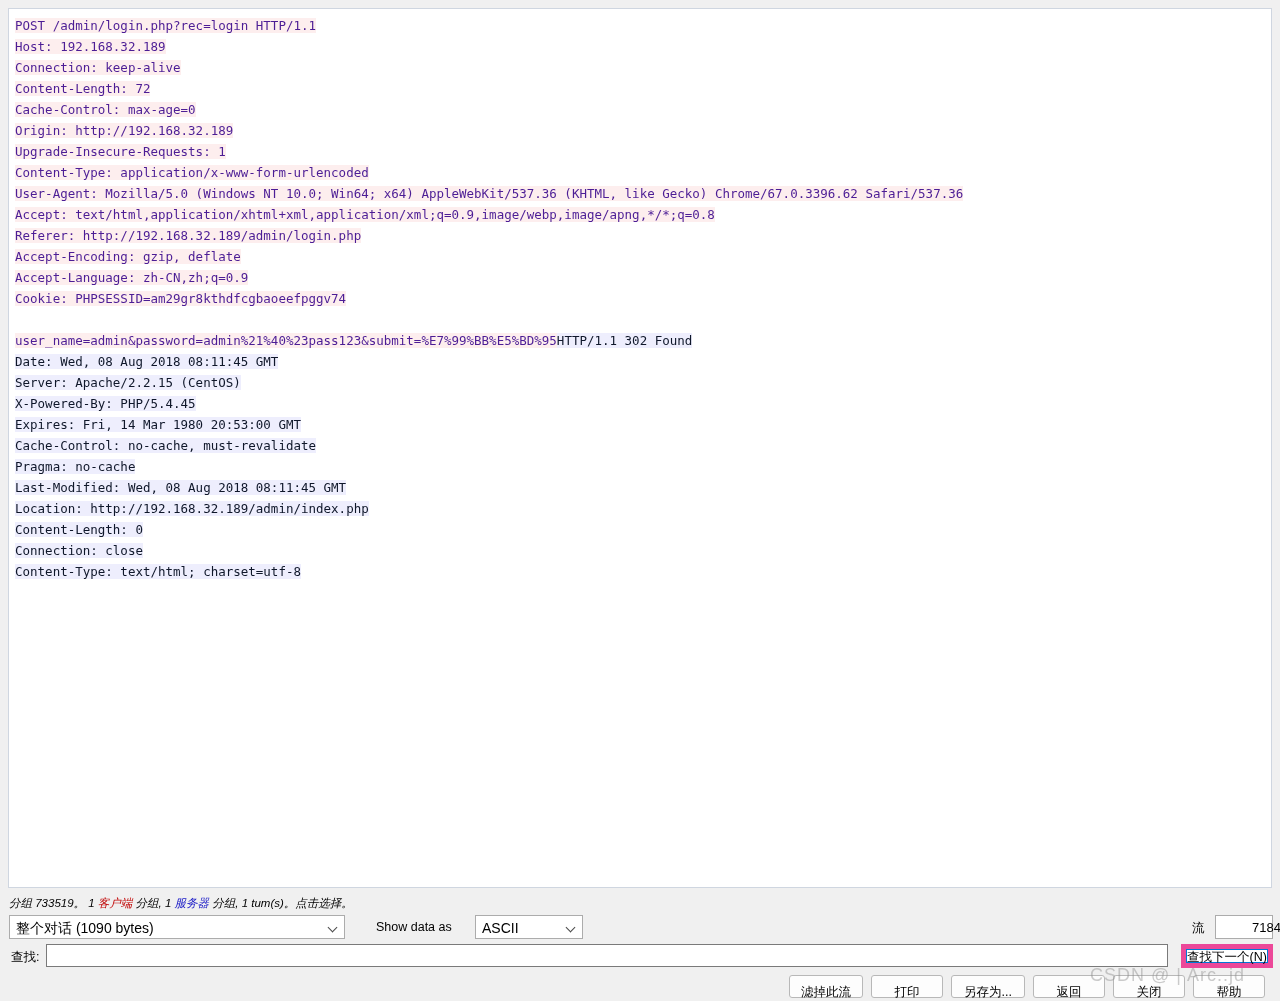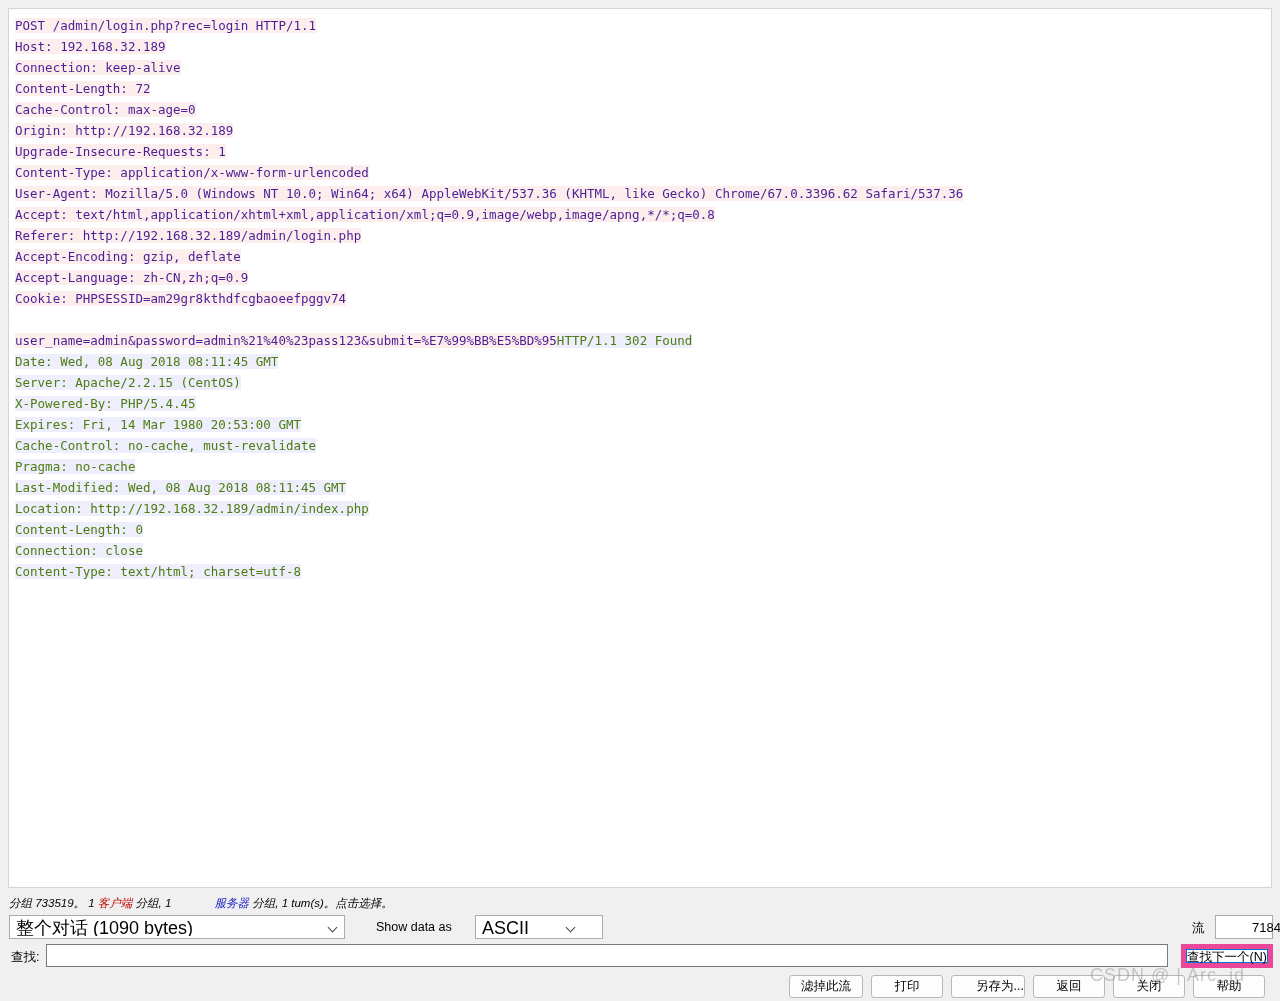--- a/index.html
+++ b/index.html
@@ -42,48 +42,48 @@
     white-space: pre;
   }
   .seg {
     white-space: pre;
   }
   .req {
     color: #4c1d95;
     background: #fdeeee;
   }
   .resp {
-    color: #4d7c0f;
+    color: #0f172a;
     background: #eeeefd;
   }
   .blank {
     height: 21px;
   }
 
   
   #status-line {
     position: absolute;
     left: 9px;
     top: 896px;
     font-family: "Liberation Sans", sans-serif;
     font-size: 11.5px;
     font-style: italic;
     color: #000;
     white-space: pre;
   }
   #status-line .client { color: #c00000; }
-  #status-line .server { color: #2020c8; margin-left: 40px; }
+  #status-line .server { color: #2020c8; }
   select.combo {
     -webkit-appearance: none;
     -moz-appearance: none;
     appearance: none;
     background: #ffffff;
     border: 1px solid #acacac;
     font-family: "Liberation Sans", sans-serif;
-    font-size: 18px;
+    font-size: 14px;
     color: #000;
     padding: 2px 22px 2px 6px;
     height: 24px;
     line-height: 20px;
     border-radius: 0;
   }
   .combo-wrap {
     position: absolute;
   }
   .combo-arrow {
@@ -110,21 +110,21 @@
   #conv-combo { width: 336px; }
 
   #showdata-label {
     position: absolute;
     left: 376px;
     top: 920px;
     font-size: 12.5px;
     color: #000;
   }
   #ascii-combo-wrap { left: 475px; top: 915px; width: 108px; height: 24px; }
-  #ascii-combo { width: 128px; }
+  #ascii-combo { width: 108px; }
 
   #stream-label {
     position: absolute;
     left: 1192px;
     top: 920px;
     font-size: 12.5px;
     color: #000;
   }
   #stream-spin {
     position: absolute;
@@ -216,25 +216,25 @@
     top: 975px;
     height: 23px;
     box-sizing: border-box;
     background: #fdfdfd;
     border: 1px solid #b8b8b8;
     border-radius: 3px;
     font-family: "Liberation Sans", sans-serif;
     font-size: 12.5px;
     color: #000;
     cursor: pointer;
-    padding: 0;
+    padding: 8px;
   }
   #btn-filter { left: 789px; width: 74px; }
   #btn-print  { left: 871px; width: 72px; }
-  #btn-saveas { left: 951px; width: 74px; text-align: right; }
+  #btn-saveas { left: 951px; width: 74px; }
   #btn-back   { left: 1033px; width: 72px; }
   #btn-close  { left: 1113px; width: 72px; }
   #btn-help   { left: 1193px; width: 72px; }
 
   
   #watermark {
     position: absolute;
     left: 1090px;
     top: 965px;
     font-family: "Liberation Sans", sans-serif;

